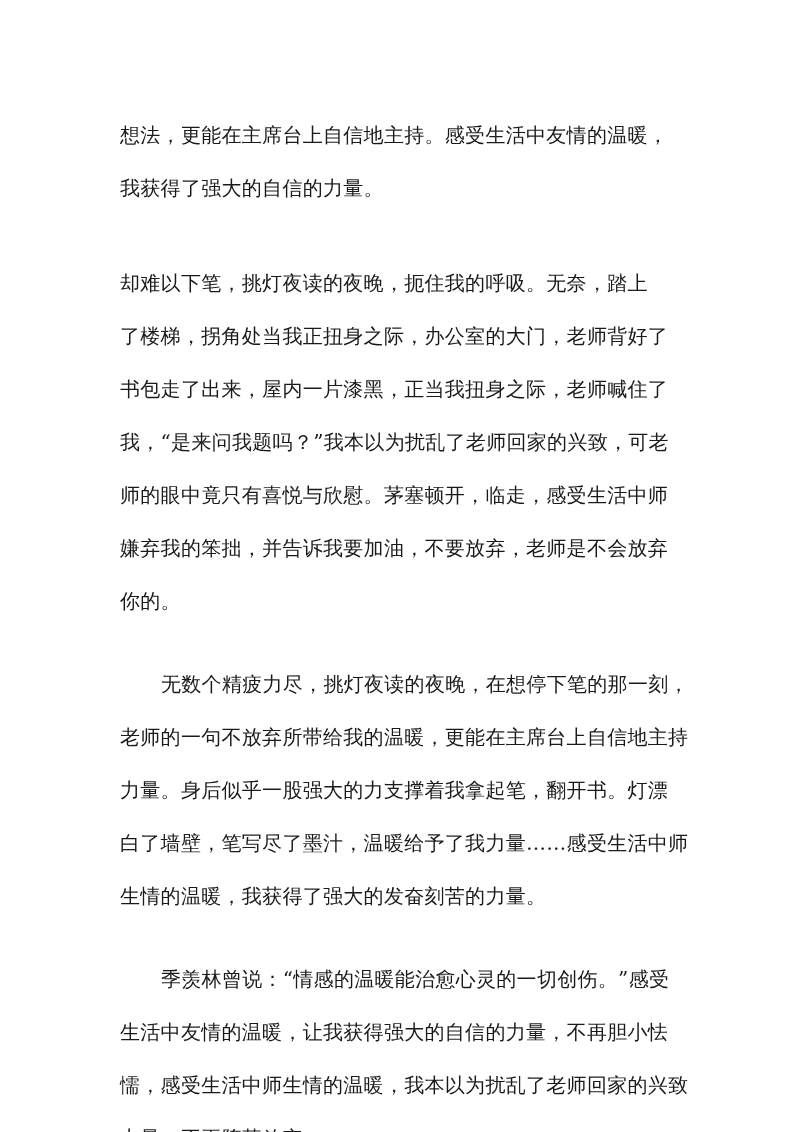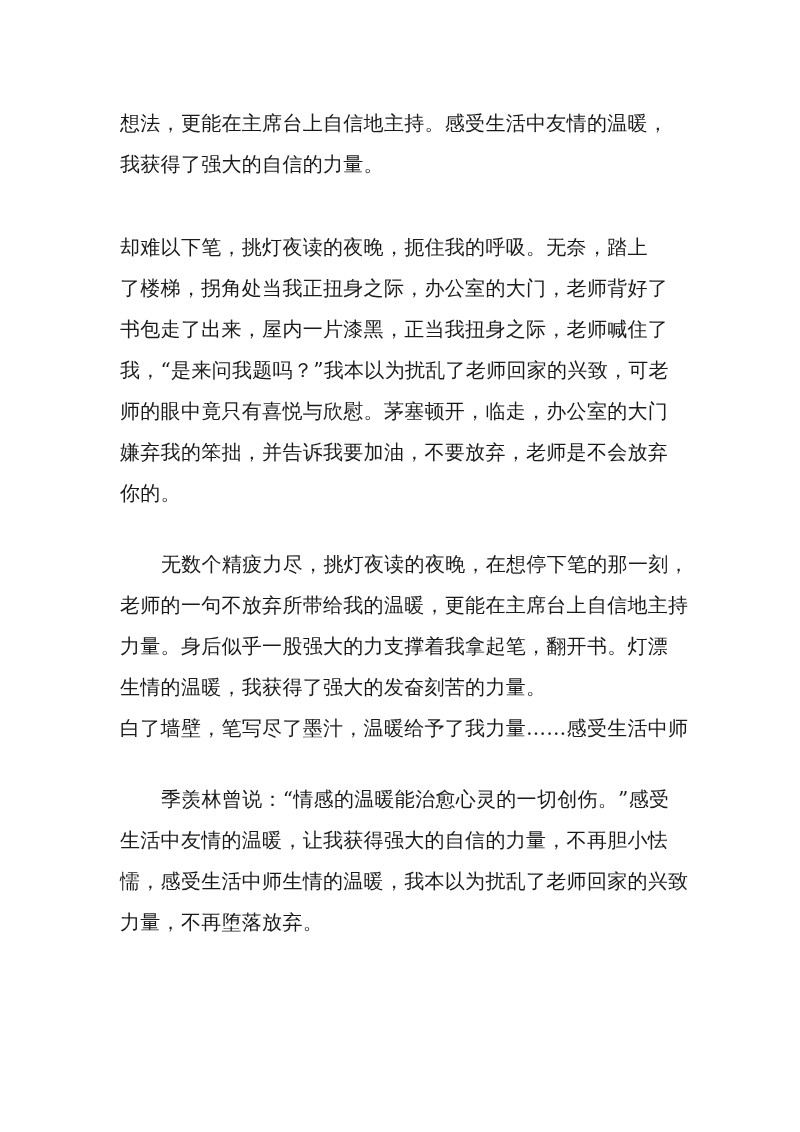--- a/index.html
+++ b/index.html
@@ -2,21 +2,21 @@
 <html><head>
 <meta charset="utf-8">
 <style>
   html, body { margin: 0; padding: 0; background: #ffffff; }
   body { width: 800px; height: 1132px; position: relative; overflow: hidden; }
   .page {
     position: absolute; left: 120px; top: 103px; width: 574px;
     font-family: "DejaVu Serif", "Liberation Serif", serif;
     font-size: 20px; color: #1a1a1a;
   }
-  .line { height: 41px; line-height: 41px; white-space: nowrap; letter-spacing: 0.3px; }
+  .line { height: 41px; line-height: 41px; white-space: nowrap; letter-spacing: 0.3px; margin-top: 12px; }
   .indent { padding-left: 41px; }
   .gap-s { height: 21px; }
   .gap-m { height: 30px; }
 </style>
 </head>
 <body>
 
 <div class="page">
 
   <div>
@@ -25,32 +25,32 @@
   </div>
   <div class="gap-s"></div>
 
   <div class="gap-s"></div>
 
   <div>
     <div class="line">却难以下笔，挑灯夜读的夜晚，扼住我的呼吸。无奈，踏上</div>
     <div class="line">了楼梯，拐角处当我正扭身之际，办公室的大门，老师背好了</div>
     <div class="line">书包走了出来，屋内一片漆黑，正当我扭身之际，老师喊住了</div>
     <div class="line">我，“是来问我题吗？”我本以为扰乱了老师回家的兴致，可老</div>
-    <div class="line">师的眼中竟只有喜悦与欣慰。茅塞顿开，临走，办公室的大门</div>
+    <div class="line">师的眼中竟只有喜悦与欣慰。茅塞顿开，临走，感受生活中师</div>
     <div class="line">嫌弃我的笨拙，并告诉我要加油，不要放弃，老师是不会放弃</div>
     <div class="line">你的。</div>
   </div>
   <div class="gap-m"></div>
 
   <div>
     <div class="line indent">无数个精疲力尽，挑灯夜读的夜晚，在想停下笔的那一刻，</div>
     <div class="line">老师的一句不放弃所带给我的温暖，更能在主席台上自信地主持</div>
     <div class="line">力量。身后似乎一股强大的力支撑着我拿起笔，翻开书。灯漂</div>
+    <div class="line">白了墙壁，笔写尽了墨汁，温暖给予了我力量……感受生活中师</div>
     <div class="line">生情的温暖，我获得了强大的发奋刻苦的力量。</div>
-    <div class="line">白了墙壁，笔写尽了墨汁，温暖给予了我力量……感受生活中师</div>
   </div>
   <div class="gap-m"></div>
 
   <div>
     <div class="line indent">季羡林曾说：“情感的温暖能治愈心灵的一切创伤。”感受</div>
     <div class="line">生活中友情的温暖，让我获得强大的自信的力量，不再胆小怯</div>
     <div class="line">懦，感受生活中师生情的温暖，我本以为扰乱了老师回家的兴致</div>
     <div class="line">力量，不再堕落放弃。</div>
   </div>
 

